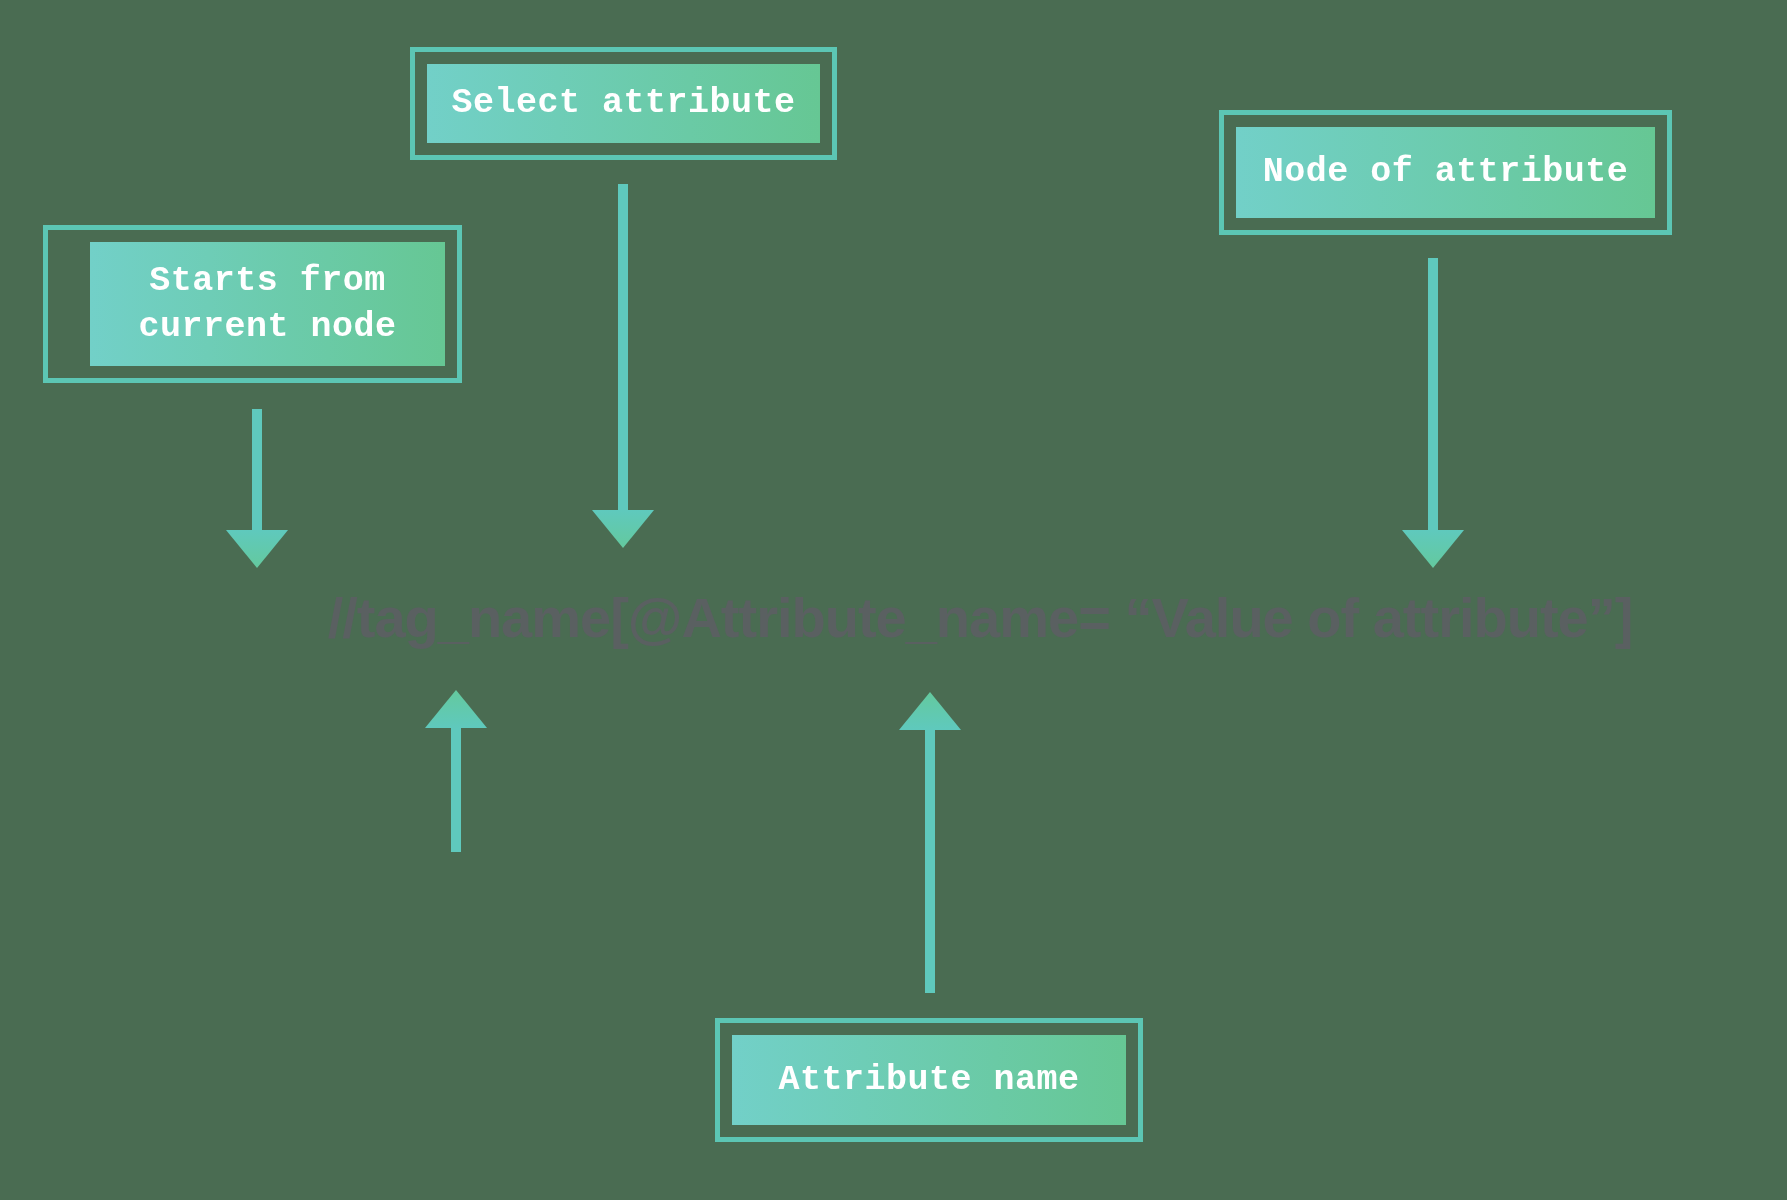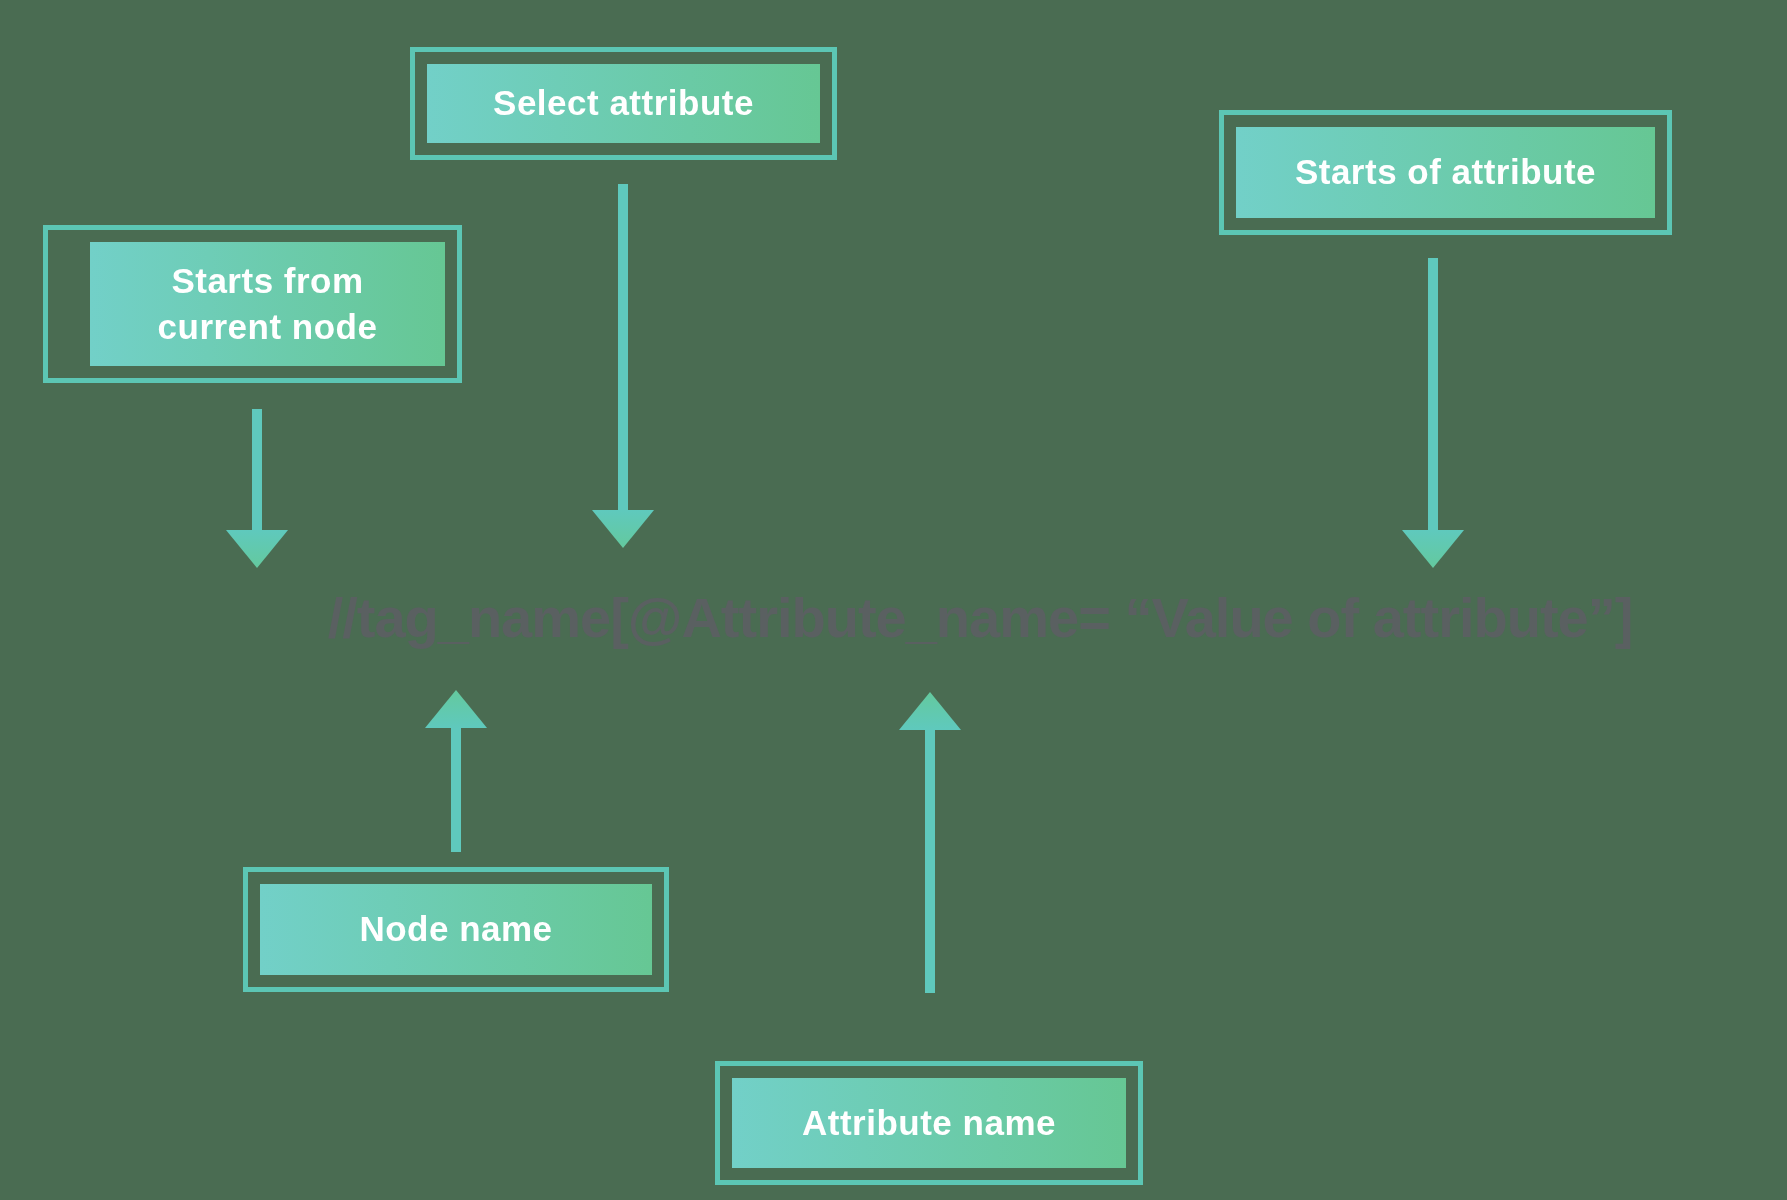--- a/index.html
+++ b/index.html
@@ -35,20 +35,21 @@
     background: linear-gradient(90deg, var(--fill-start), var(--fill-end));
     display: flex; align-items: center; justify-content: center;
     text-align: center;
   }
   .box-label {
     color: var(--label-text);
     font-weight: 700;
     font-size: 35px;
     line-height: 1.32;
     letter-spacing: 0.5px;
+    font-family: Liberation Mono, monospace;
   }
   #box-starts-from .box-label { max-width: 310px; }
   
   .arrow { position: absolute; width: 62px; }
   .arrow-line {
     position: absolute;
     left: 26px; width: 10px;
     background: var(--arrow);
   }
   .arrow-head {
@@ -92,31 +93,26 @@
   </div>
 
   <div class="box" id="box-starts-from" style="left:43px; top:225px; width:419px; height:158px;padding-left:42px;">
     <div class="box-inner">
       <span class="box-label">Starts from current node</span>
     </div>
   </div>
 
   <div class="box" id="box-value-of-attribute" style="left:1219px; top:110px; width:453px; height:125px;">
     <div class="box-inner">
-      <span class="box-label">Starts of attribute</span>
+      <span class="box-label">Node of attribute</span>
     </div>
   </div>
 
-  <div class="box" id="box-node-name" style="left:243px; top:867px; width:426px; height:125px;">
-    <div class="box-inner">
-      <span class="box-label">Node name</span>
-    </div>
-  </div>
 
-  <div class="box" id="box-attribute-name" style="left:715px; top:1018px; width:428px; height:124px;margin-top:43px;">
+  <div class="box" id="box-attribute-name" style="left:715px; top:1018px; width:428px; height:124px;">
     <div class="box-inner">
       <span class="box-label">Attribute name</span>
     </div>
   </div>
 
   <div class="arrow down" style="left:592px; top:184px; height:364px;">
     <div class="arrow-line"></div>
     <div class="arrow-head"></div>
   </div>
 

